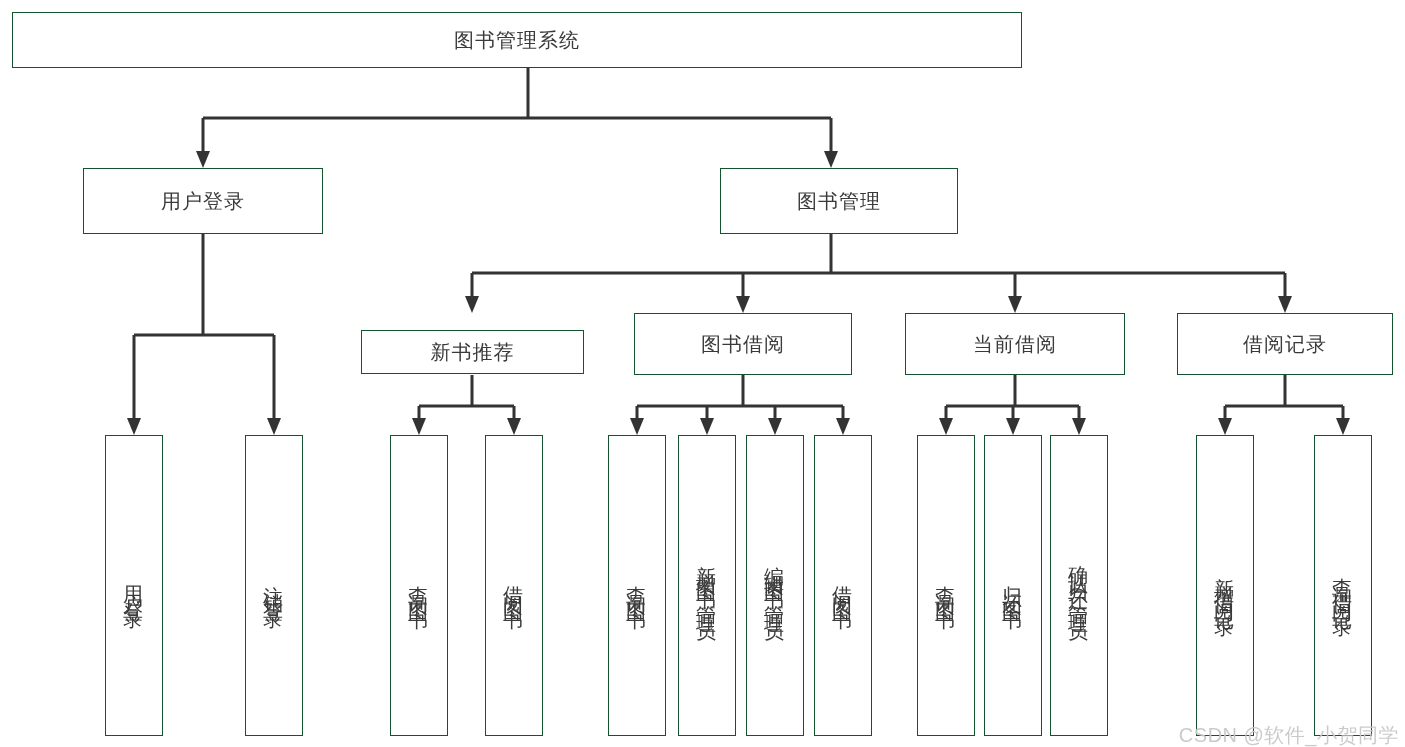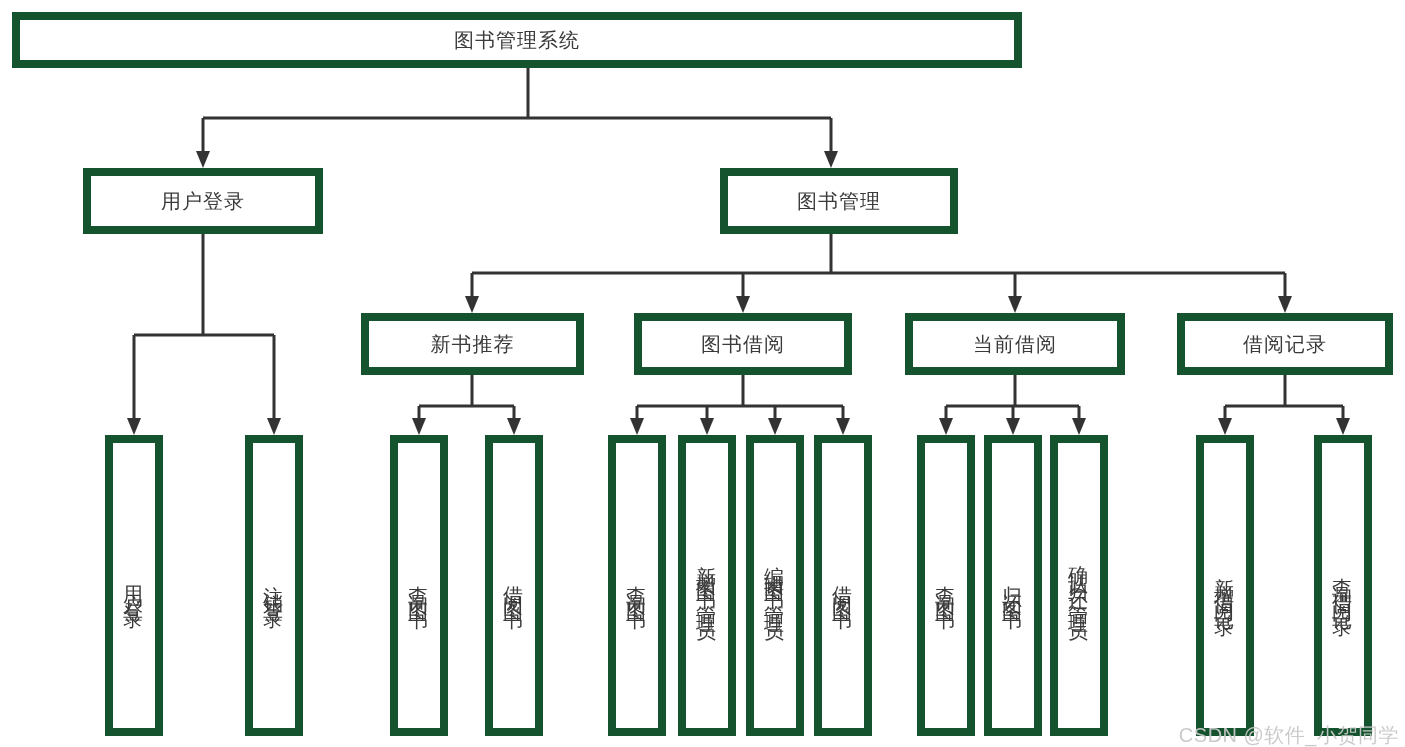--- a/index.html
+++ b/index.html
@@ -18,21 +18,21 @@
   .connectors {
     position: absolute;
     left: 0; top: 0;
     width: 1405px;
     height: 747px;
     z-index: 1;
   }
   .node {
     position: absolute;
     box-sizing: border-box;
-    border: 8px solid #14532d;
+    border: 1px solid #14532d;
     background: #ffffff;
     display: flex;
     align-items: center;
     justify-content: center;
     color: #3a3a3a;
     font-size: 20px;
     letter-spacing: 1px;
     z-index: 2;
   }
   .hnode { white-space: nowrap; }
@@ -110,21 +110,21 @@
     <span class="label">图书管理系统</span>
   </div>
 
   <div class="node hnode" style="left:83px; top:168px; width:240px; height:66px;">
     <span class="label">用户登录</span>
   </div>
   <div class="node hnode" style="left:712px; top:168px; width:238px; height:66px;margin-left:8px;">
     <span class="label">图书管理</span>
   </div>
 
-  <div class="node hnode" style="left:361px; top:313px; width:223px; height:62px;">
+  <div class="node hnode" style="left:361px; top:330px; width:223px; height:44px;">
     <span class="label">新书推荐</span>
   </div>
   <div class="node hnode" style="left:634px; top:313px; width:218px; height:62px;">
     <span class="label">图书借阅</span>
   </div>
   <div class="node hnode" style="left:905px; top:313px; width:220px; height:62px;">
     <span class="label">当前借阅</span>
   </div>
   <div class="node hnode" style="left:1177px; top:313px; width:216px; height:62px;">
     <span class="label">借阅记录</span>

